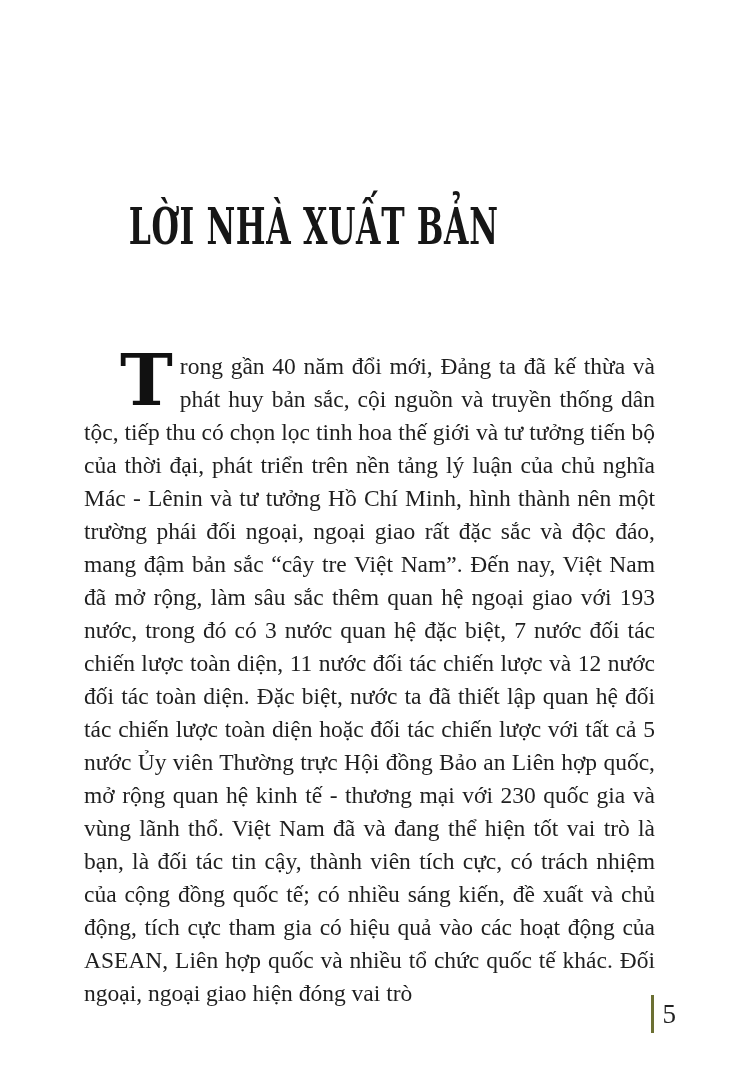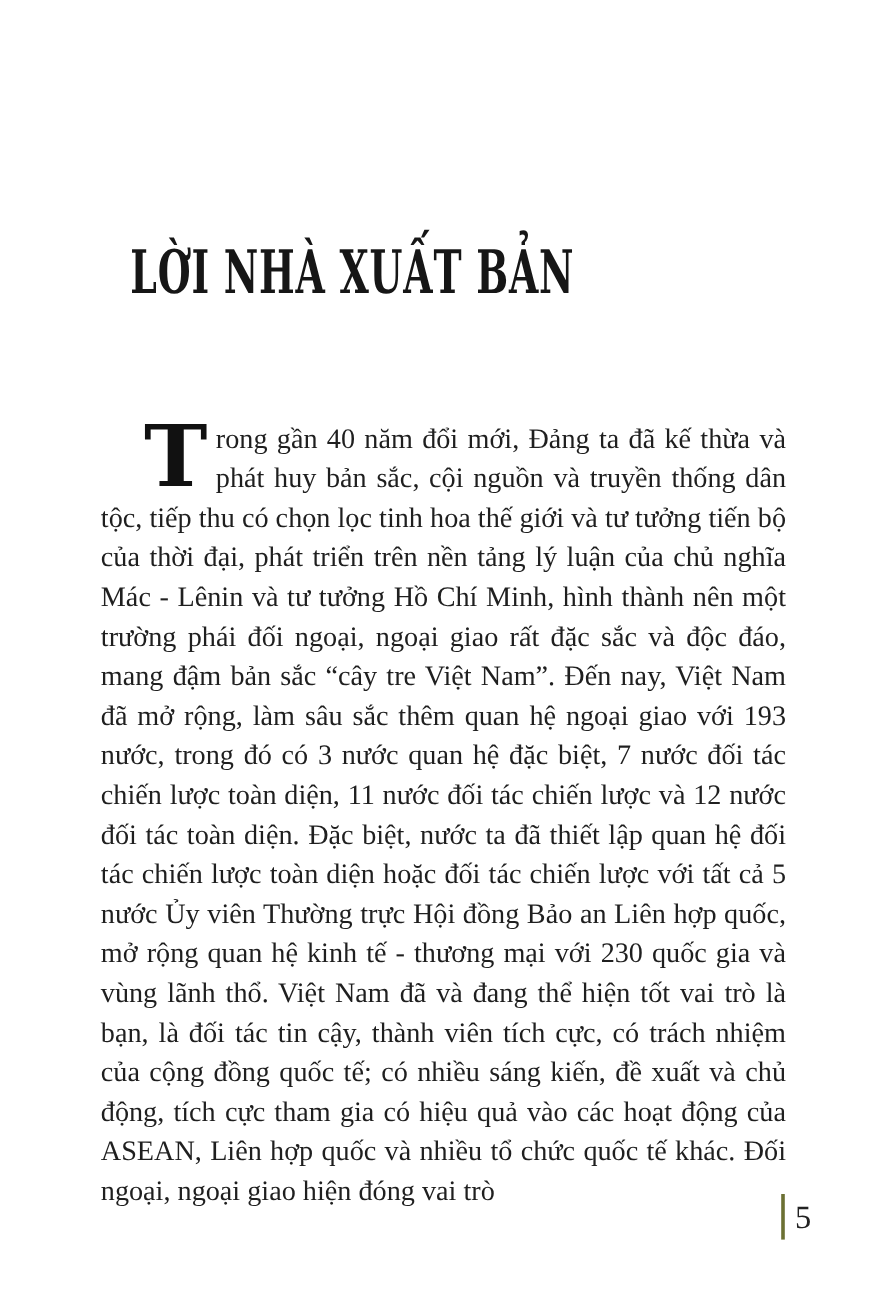--- a/index.html
+++ b/index.html
@@ -11,21 +11,21 @@
     overflow: hidden;
     font-family: "Liberation Serif", "DejaVu Serif", serif;
   }
 
   
   .title-wrap {
     position: absolute;
     top: 201px;
     left: 0;
     width: 627px;
-    text-align: left;
+    text-align: center;
   }
   .title {
     display: inline-block;
     font-family: "DejaVu Serif", serif;
     font-weight: bold;
     font-size: 50px;
     line-height: 52px;
     color: #161616;
     letter-spacing: 1px;
     white-space: nowrap;

